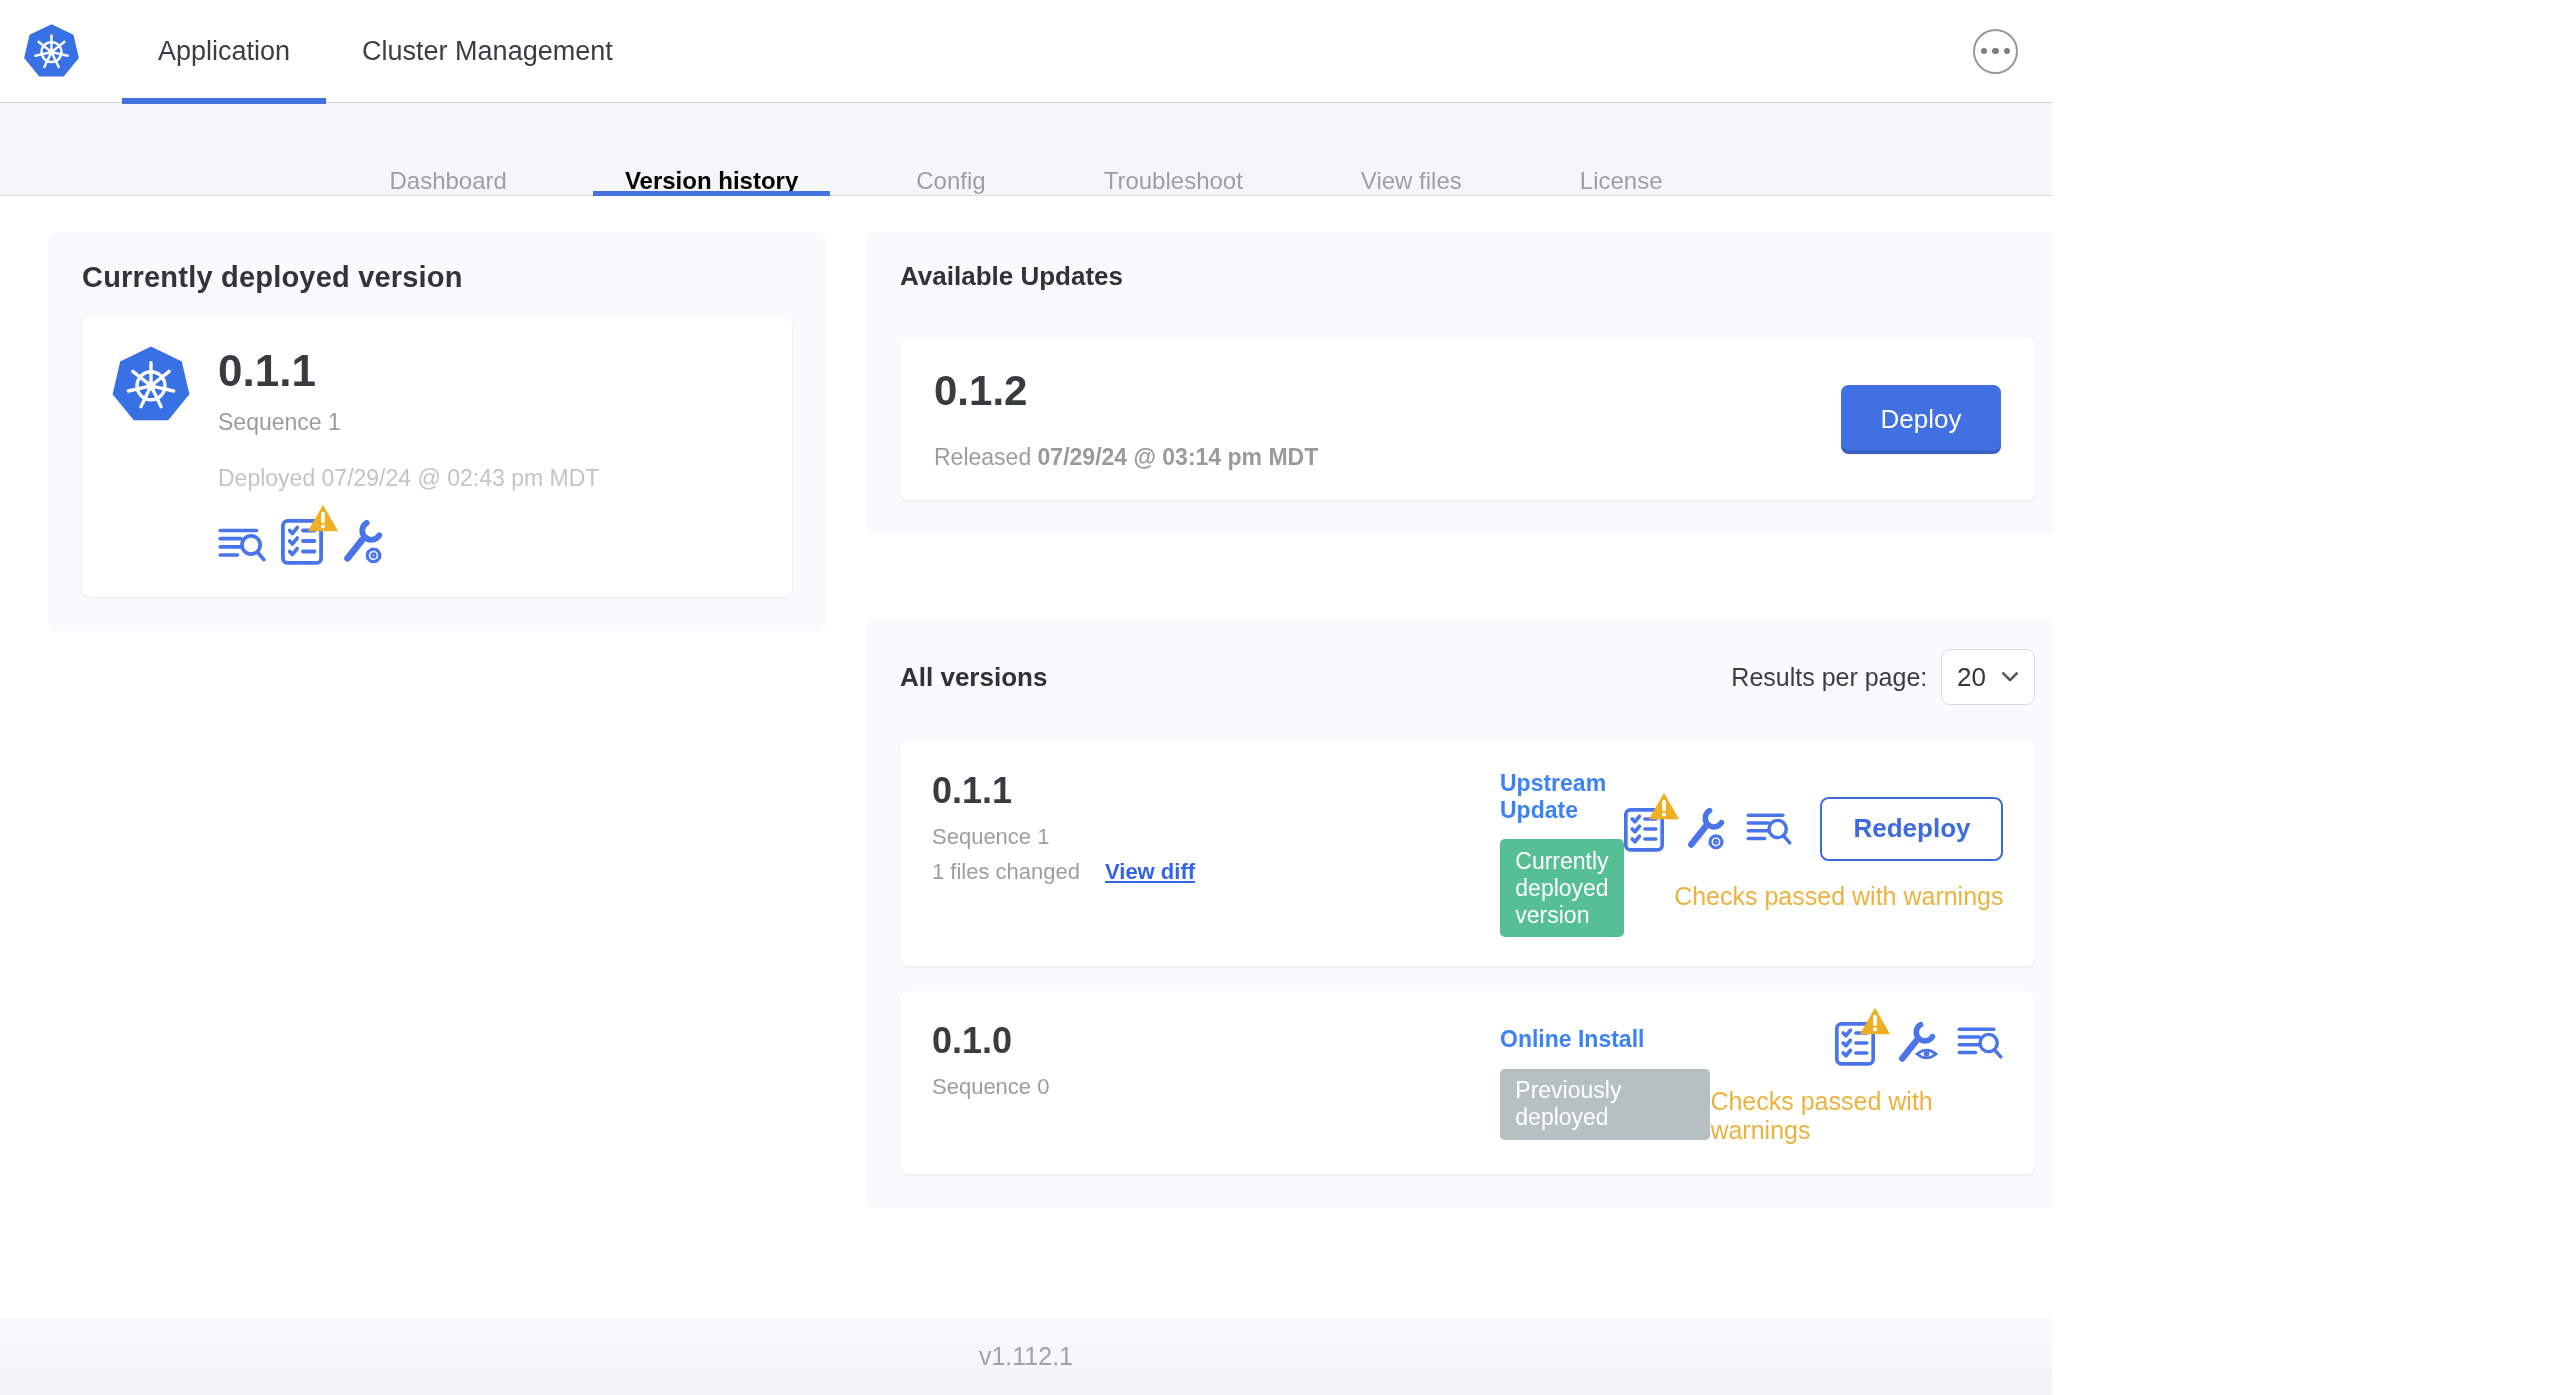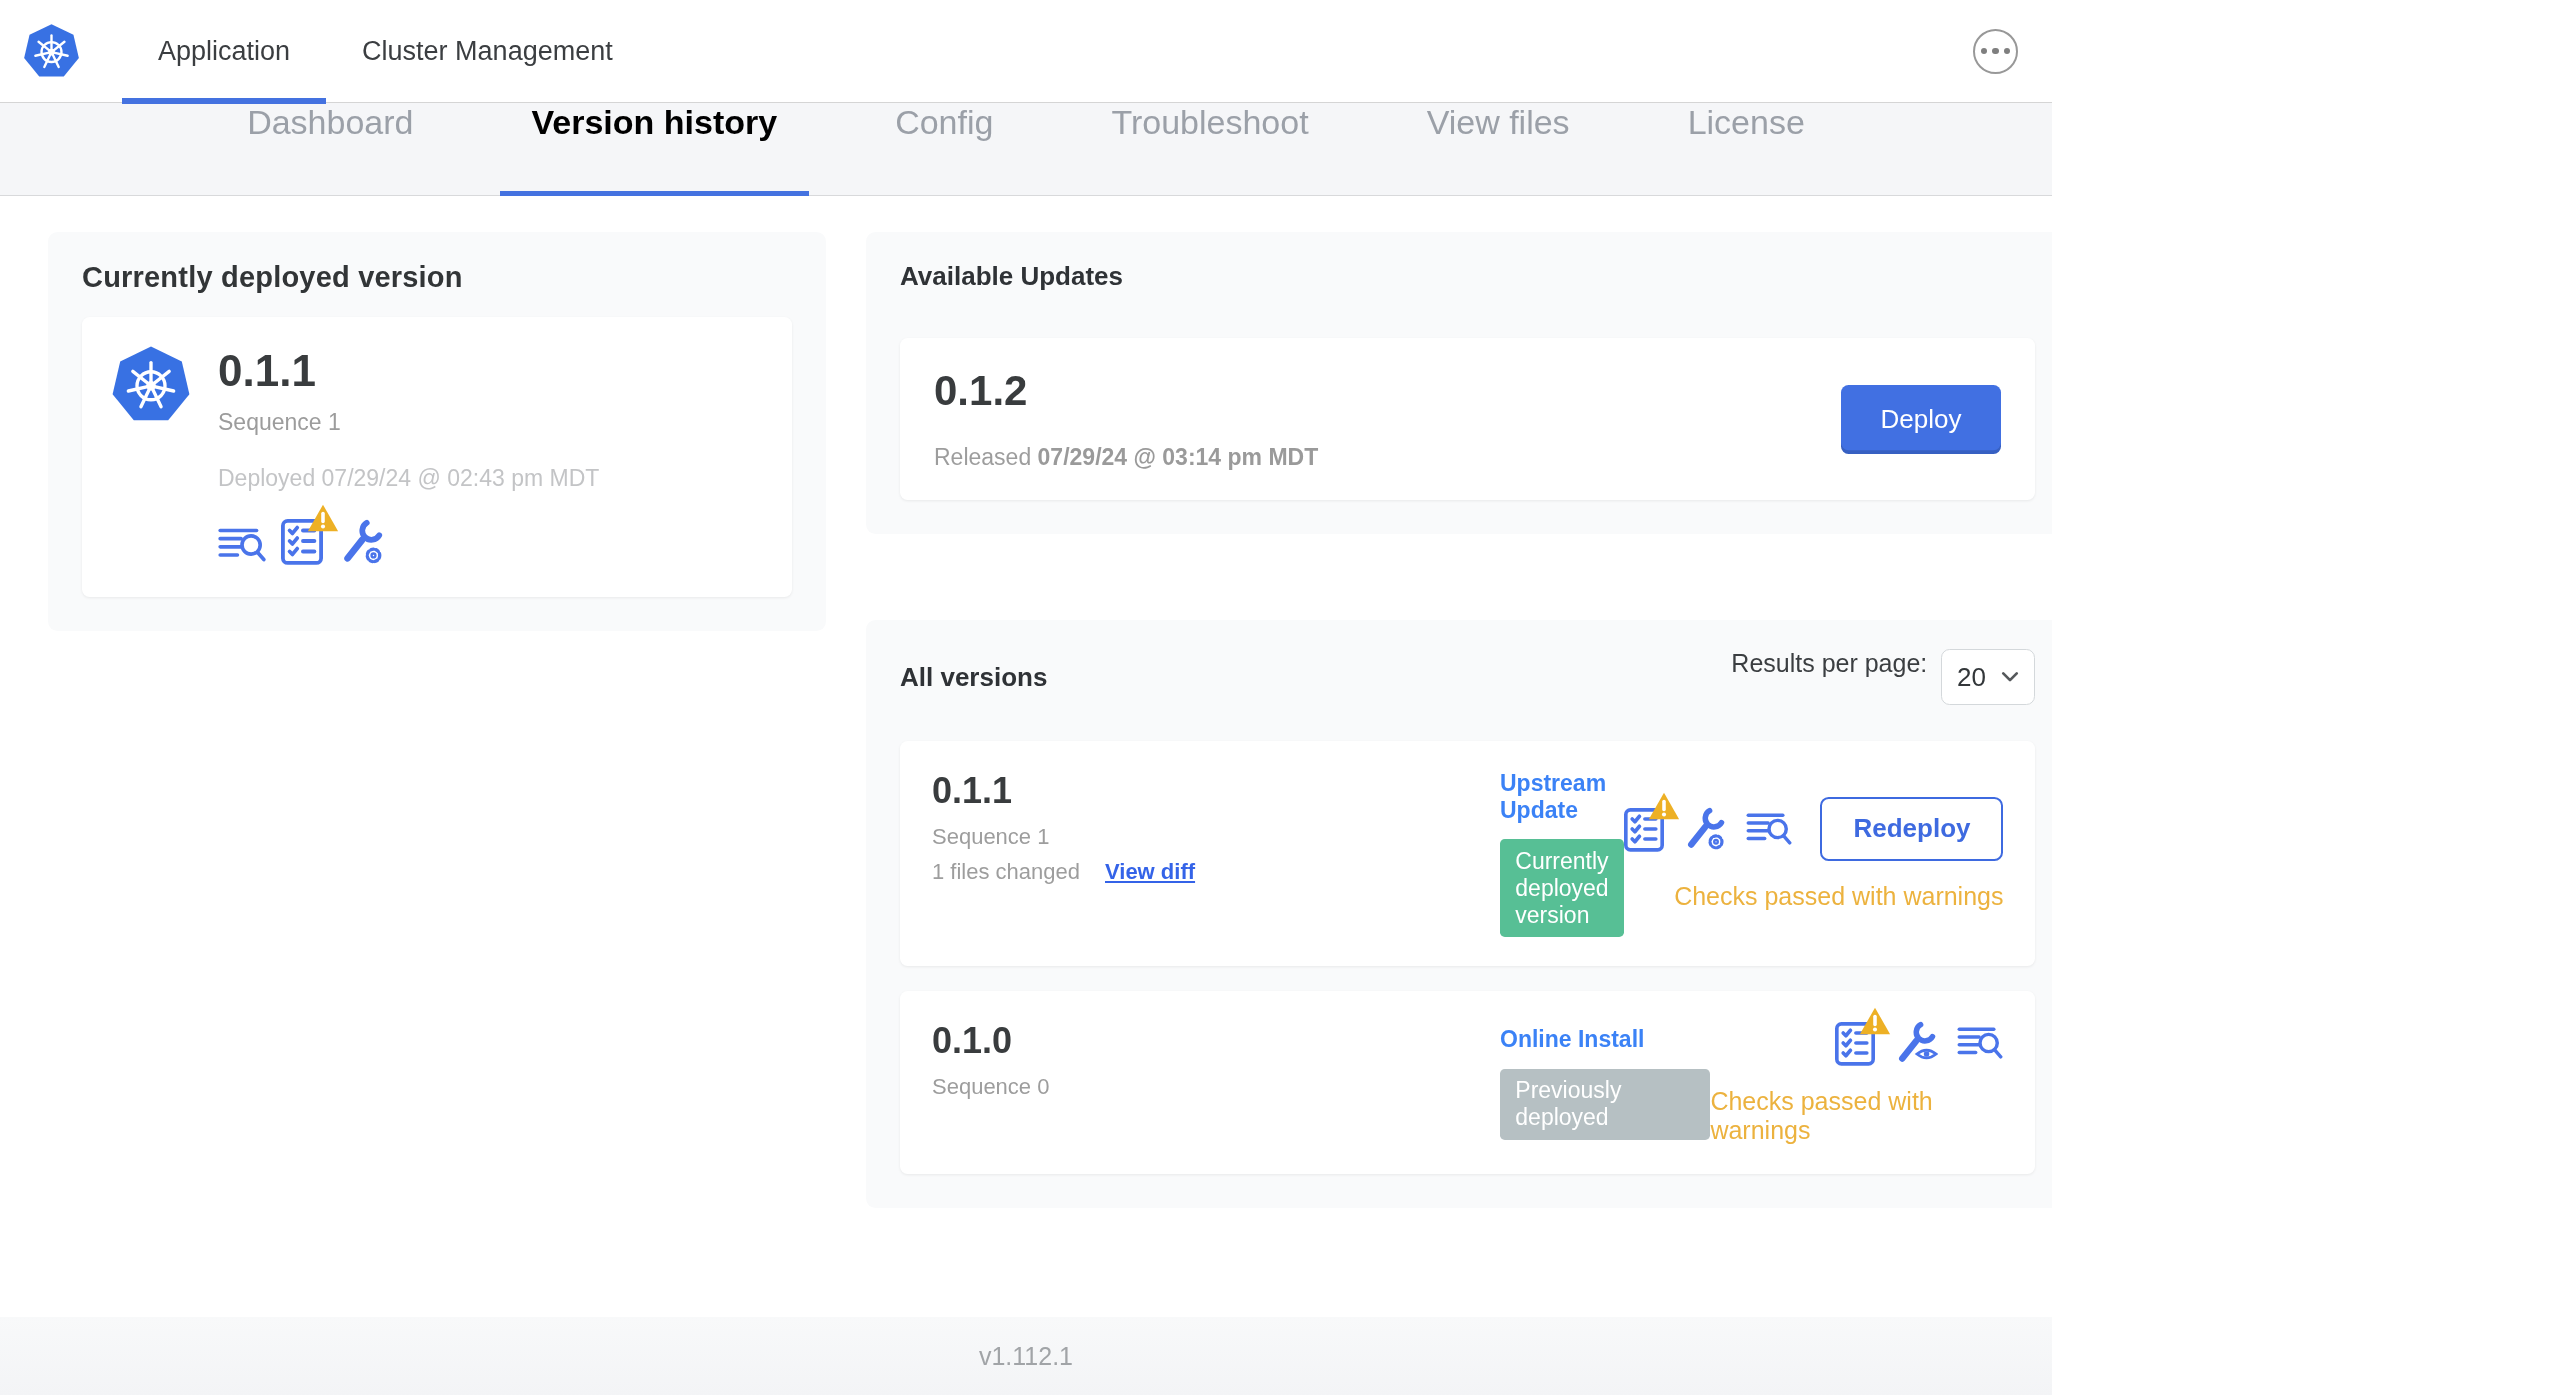--- a/index.html
+++ b/index.html
@@ -37,22 +37,22 @@
   }
   .overflow-btn i { width: 6.7px; height: 6.7px; border-radius: 50%; background: #7f7f7f; display:block; }
 
   
   .subnav {
     height: 93px; flex: 0 0 93px;
     background: #f5f6f8; border-bottom: 1px solid #d8d9db;
     display: flex; justify-content: center;
   }
   .subtab {
-    display: flex; align-items: flex-start; padding: 0 59px;
-    font-size: 34px; color: #9ba0a8; cursor: pointer; position: relative;
+    display: flex; align-items: flex-end; padding: 0 59px;
+    font-size: 24px; color: #9ba0a8; cursor: pointer; position: relative;
     background: none; border: none; font-family: inherit;
   }
   .subtab.active { color: #000000; font-weight: 700; }
   .subtab.active::after {
     content: ""; position: absolute; left: 27px; right: 27px; bottom: -1px;
     height: 4.8px; background: #4472e0;
   }
 
   
   .content { display: flex; align-items: flex-start; gap: 40px; padding: 36px 48px 0 48px; }
@@ -83,21 +83,21 @@
   .upd-released strong { font-weight: 700; color: #9a9a9a; }
   .deploy-btn {
     background: #4170e2; color: #fff; font-size: 26px; font-weight: 400;
     font-family: inherit; border: none; border-radius: 7.6px;
     padding: 19px 40px; cursor: pointer;
     box-shadow: inset 0 -3.8px 0 rgba(0,0,0,0.14);
   }
 
   .all-versions { margin-top: 86px; }
   .av-head { display: flex; align-items: center; justify-content: space-between; }
-  .rpp { display: flex; gap: 13.4px; margin-left: 40px; }
+  .rpp { display: flex; align-items: center; gap: 13.4px; margin-left: 40px; }
   .rpp-label { font-size: 25px; color: #3b3e41; }
   .select-box {
     background: #fff; border: 1.9px solid #d4d8db; border-radius: 8.6px;
     padding: 11.5px 15.3px; display: flex; align-items: center; gap: 15.3px;
     font-size: 26px; color: #33373a; cursor: pointer;
   }
   .select-box svg { width: 18px; height: 11.5px; }
 
   .version-row { margin-top: 36px; padding: 29px 32px; display: flex; align-items: stretch; }
   .version-row + .version-row { margin-top: 25px; }

